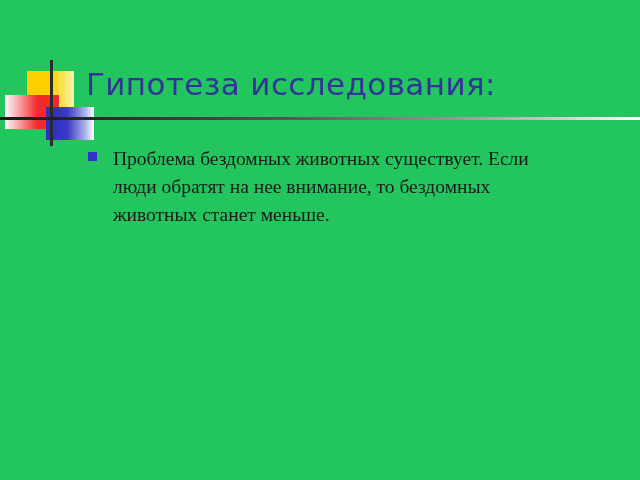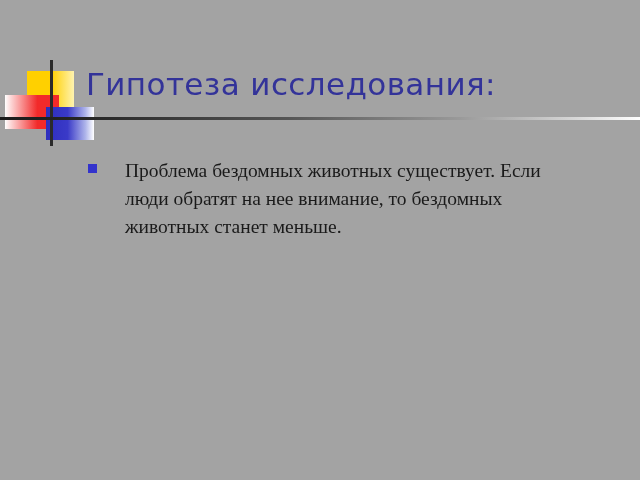--- a/index.html
+++ b/index.html
@@ -10,21 +10,21 @@
     width: 640px;
     height: 480px;
     background: #ffffff;
     font-family: "Liberation Sans", sans-serif;
     overflow: hidden;
   }
   .slide {
     position: relative;
     width: 640px;
     height: 480px;
-    background: #a3a3a3;
+    background: #22c55e;
   }
 
   
   .deco {
     position: absolute;
     left: 0;
     top: 55px;
     width: 200px;
     height: 95px;
   }
@@ -100,21 +100,21 @@
     top: 7px;
     width: 9px;
     height: 9px;
     background: #3333CC;
   }
   .bullet-text {
     font-family: "Liberation Serif", "DejaVu Serif", serif;
     font-size: 19.5px;
     line-height: 28px;
     color: #1a1a1a;
-    margin: 12px;
+    margin: 0;
   }
 </style>
 </head>
 <body>
 
 <div class="slide">
 
   <div class="deco">
     <div class="deco-sq deco-yellow"></div>
     <div class="deco-sq deco-red"></div>

